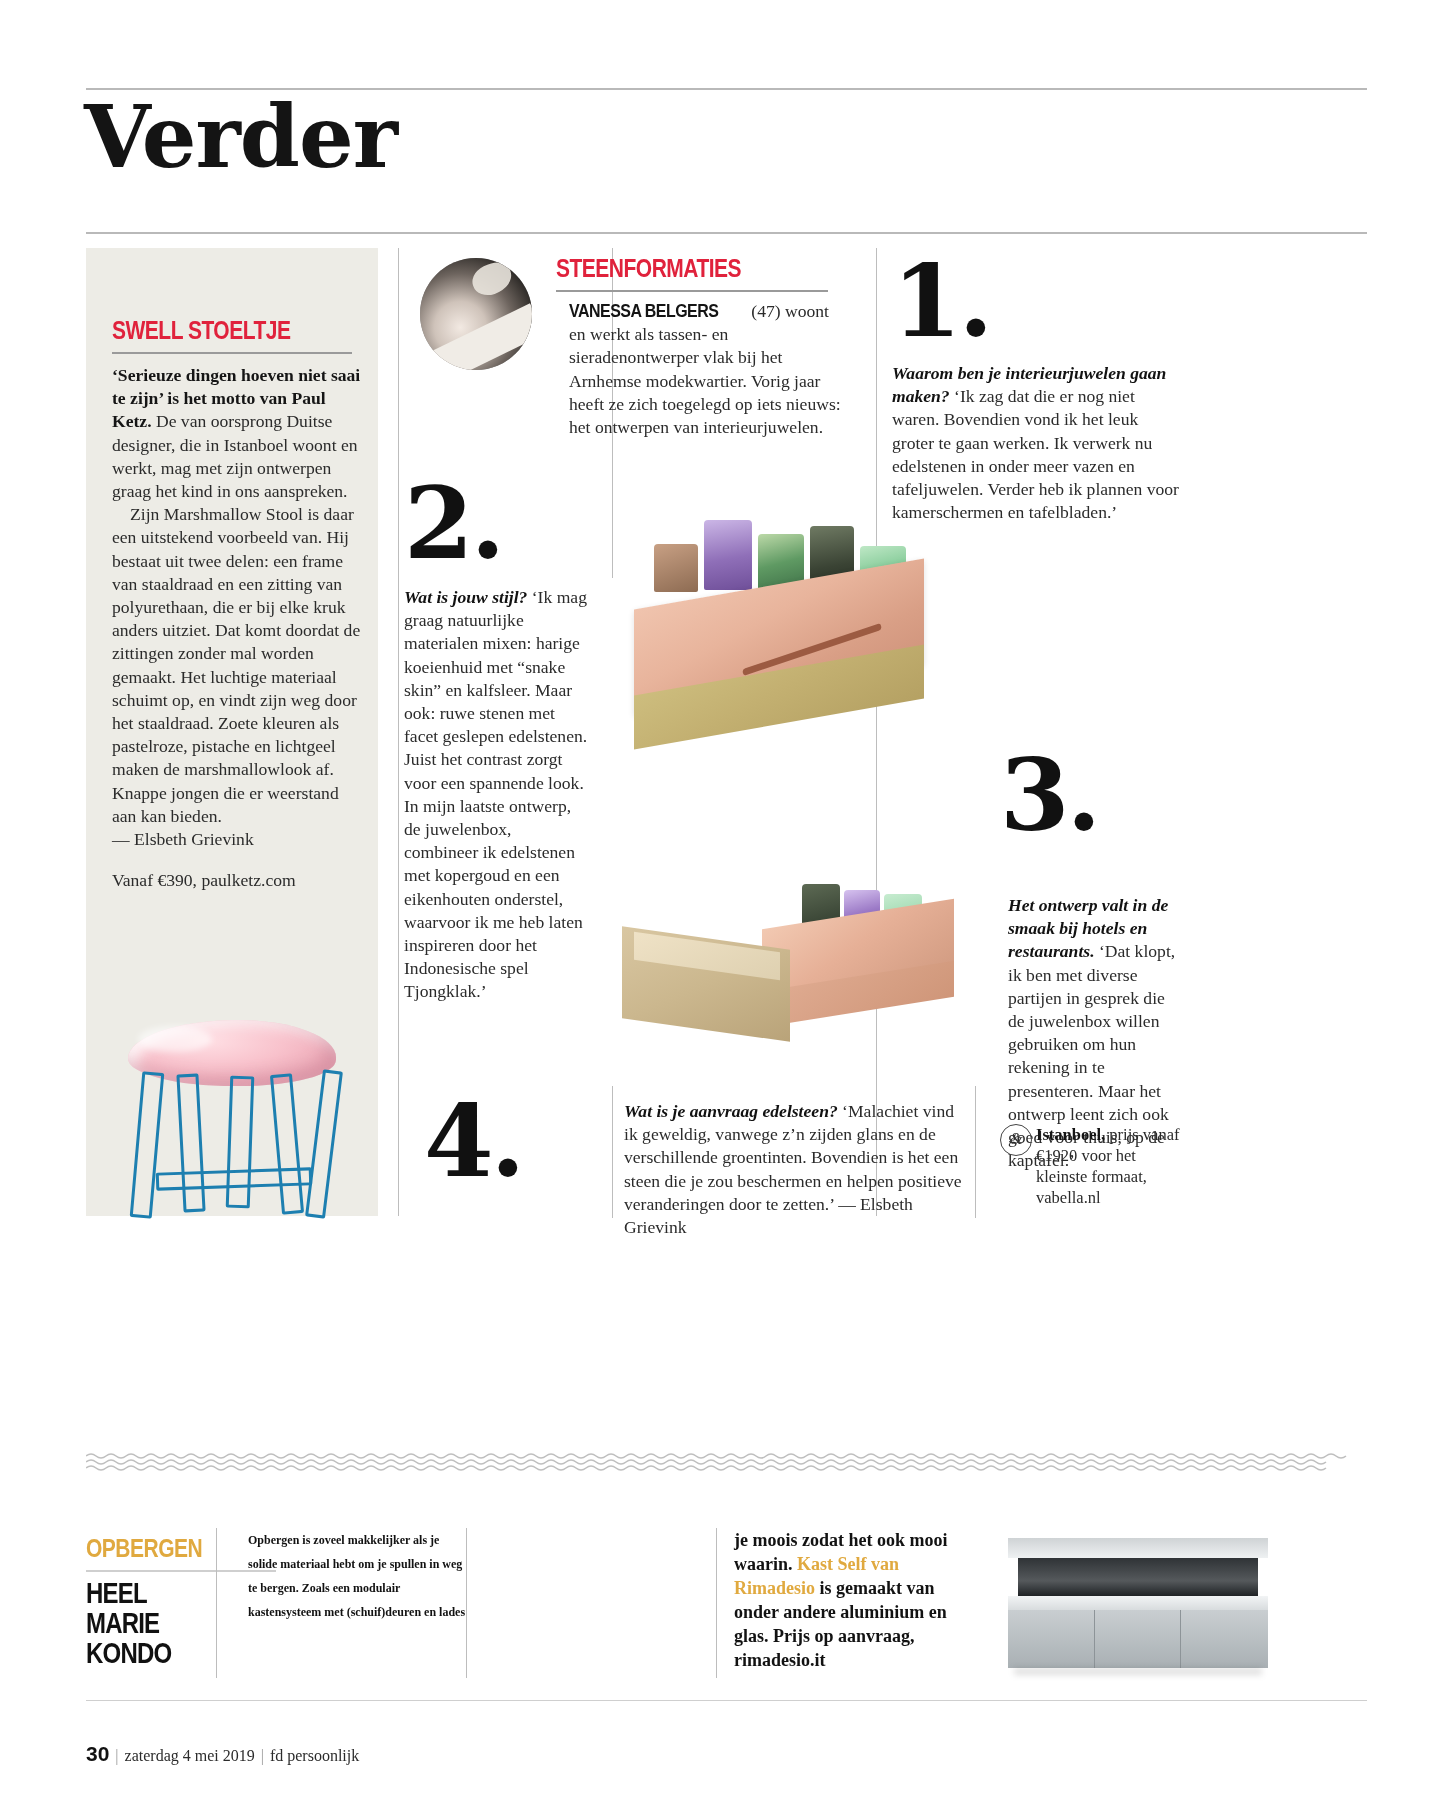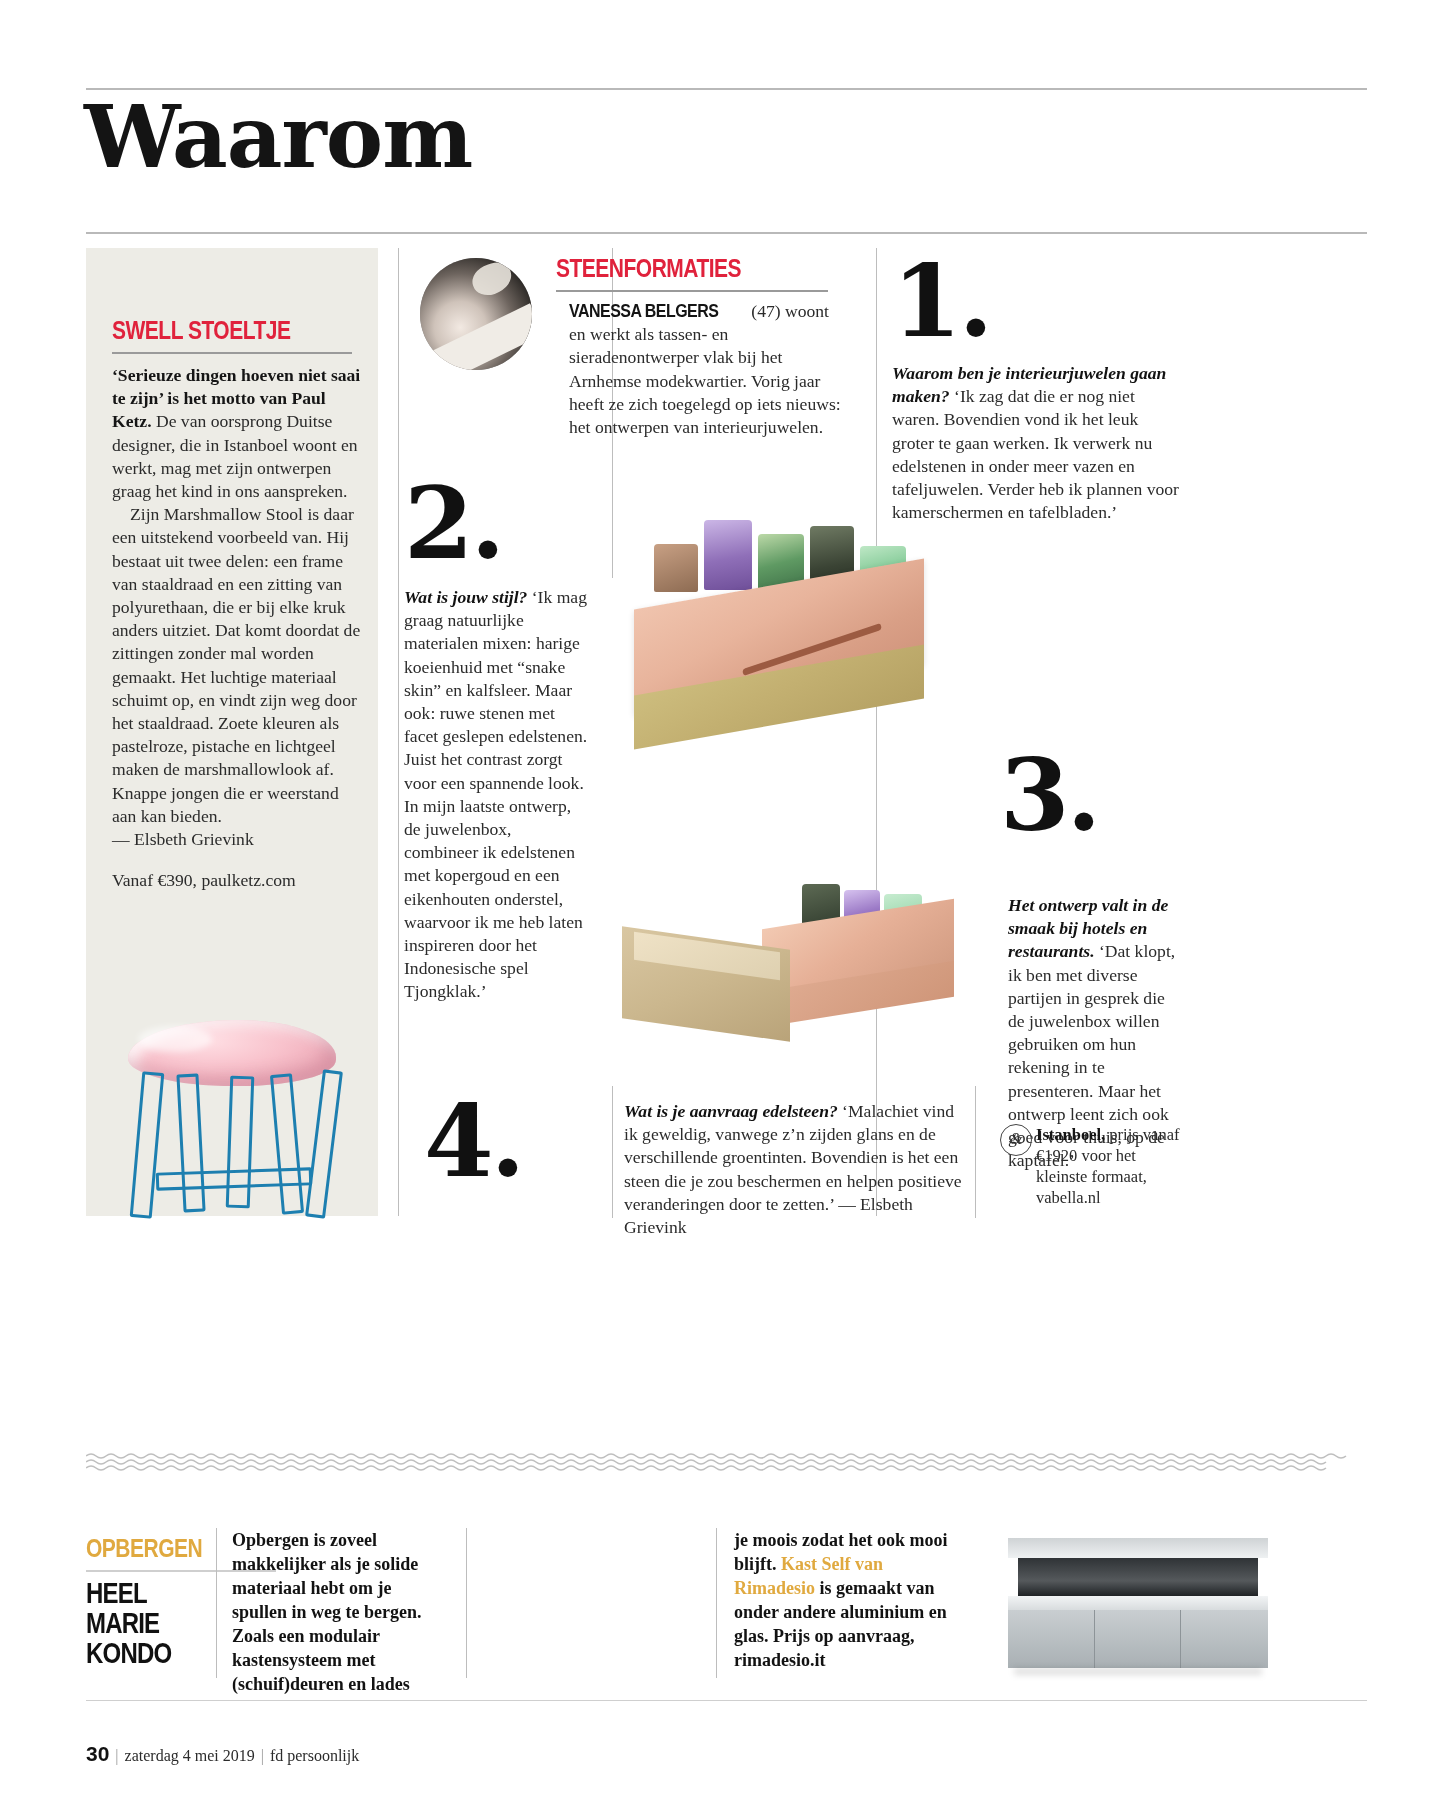--- a/index.html
+++ b/index.html
@@ -137,21 +137,21 @@
     font-size:30px;line-height:30px;letter-spacing:-1px;color:#111;
     transform:scaleX(.8);transform-origin:left top;
   }
 </style>
 </head>
 <body>
 
 <div class="page">
 
   <div class="rule-top"></div>
-  <div class="masthead">Waarom</div>
+  <div class="masthead">Verder</div>
   <div class="rule-under-mast"></div>
 
   <div class="vrule" style="left:398px;top:248px;height:968px;"></div>
   <div class="vrule" style="left:612px;top:248px;height:330px;"></div>
   <div class="vrule" style="left:876px;top:248px;height:968px;"></div>
   <div class="vrule" style="left:612px;top:1086px;height:132px;"></div>
   <div class="vrule" style="left:975px;top:1086px;height:132px;"></div>
 
   <div class="tint"></div>
 
@@ -262,25 +262,25 @@
   <div class="condensed-stack" style="position:absolute;left:86px;top:1578px;width:230px;">
     <div>HEEL</div>
     <div>MARIE</div>
     <div>KONDO</div>
   </div>
 
   <div class="vrule" style="left:216px;top:1528px;height:150px;"></div>
   <div class="vrule" style="left:466px;top:1528px;height:150px;"></div>
   <div class="vrule" style="left:716px;top:1528px;height:150px;"></div>
 
-  <div class="body-col" style="position:absolute;left:232px;top:1528px;width:218px;font-weight:700;font-size:18px;line-height:24px;color:#121212;">Opbergen is zoveel makkelijker als je solide materiaal hebt om je spullen in weg te bergen. Zoals een modulair kastensysteem met (schuif)deuren en lades</div>
+  <div class="body-col" style="position:absolute;left:248px;top:1528px;width:218px;font-weight:700;font-size:12px;line-height:24px;color:#121212;">Opbergen is zoveel makkelijker als je solide materiaal hebt om je spullen in weg te bergen. Zoals een modulair kastensysteem met (schuif)deuren en lades</div>
 
 
   <div class="body-col" style="position:absolute;left:734px;top:1528px;width:230px;font-weight:700;font-size:18px;line-height:24px;color:#121212;">
-    <span>je moois zodat het ook mooi blijft. </span><span style="color:#e0a93f;">Kast Self van Rimadesio</span><span> is gemaakt van onder andere aluminium en glas. </span><span class="ital" style="font-weight:700;">Prijs op aanvraag, rimadesio.it</span>
+    <span>je moois zodat het ook mooi waarin. </span><span style="color:#e0a93f;">Kast Self van Rimadesio</span><span> is gemaakt van onder andere aluminium en glas. </span><span class="ital" style="font-weight:700;">Prijs op aanvraag, rimadesio.it</span>
   </div>
 
   <div class="cab">
     <div class="cab-top"></div>
     <div class="cab-glass"></div>
     <div class="cab-band"></div>
     <div class="cab-doors">
       <div class="seam" style="left:86px;"></div>
       <div class="seam" style="left:172px;"></div>
     </div>

